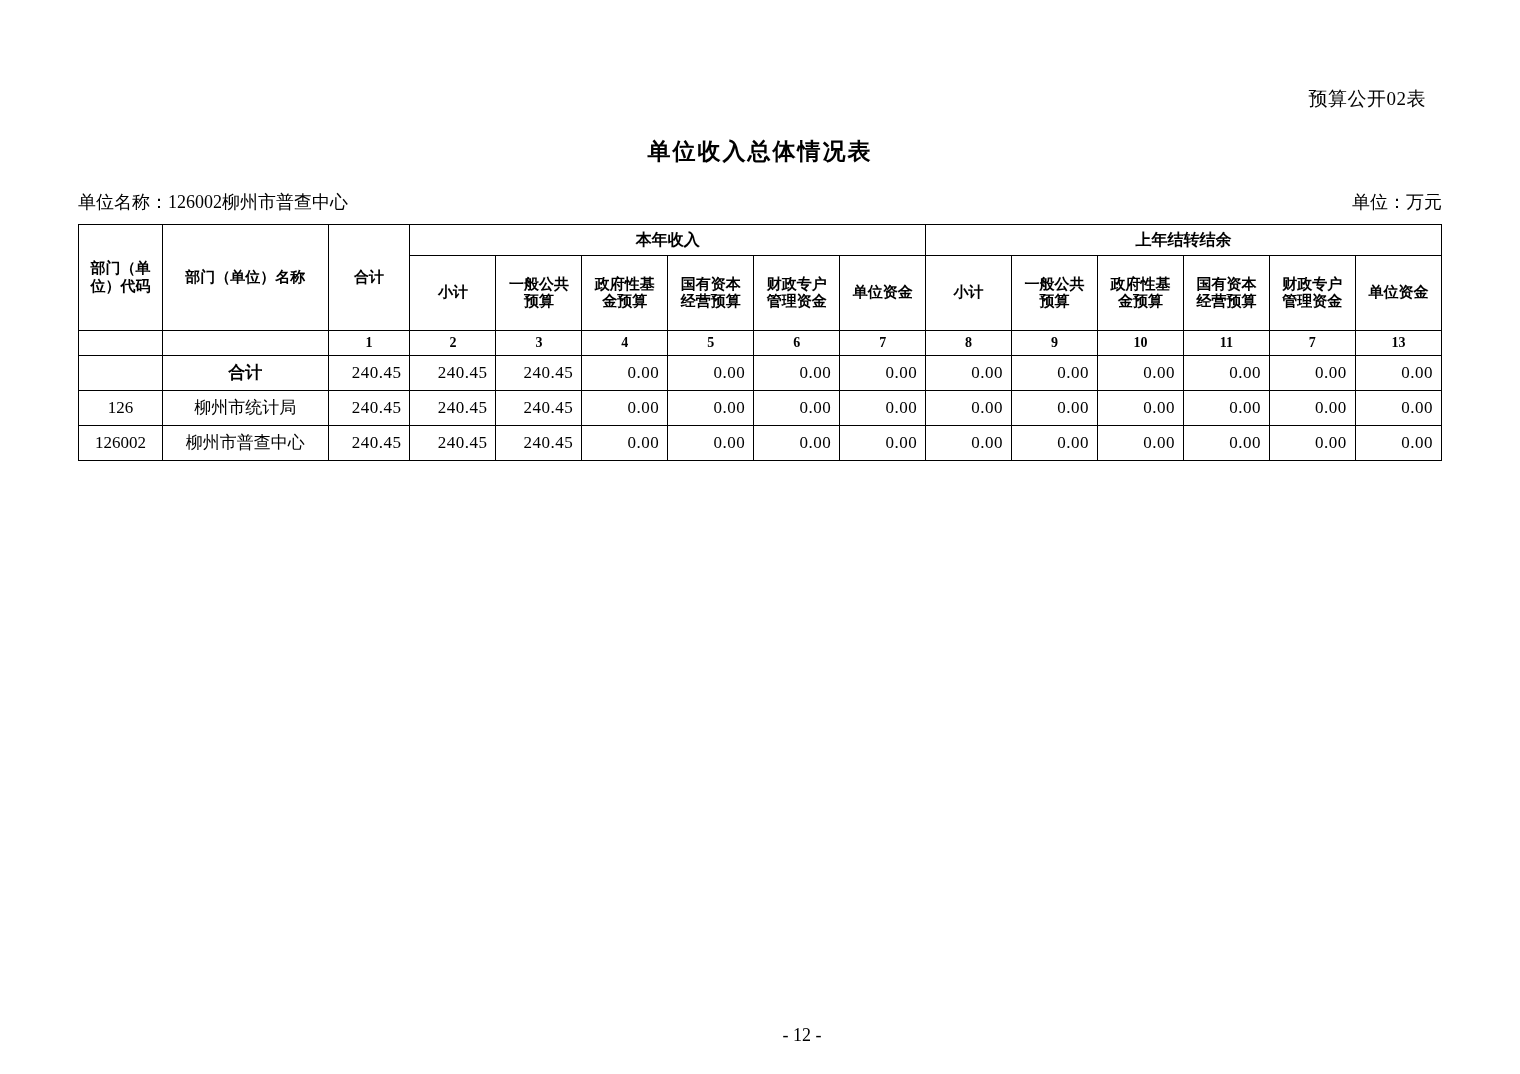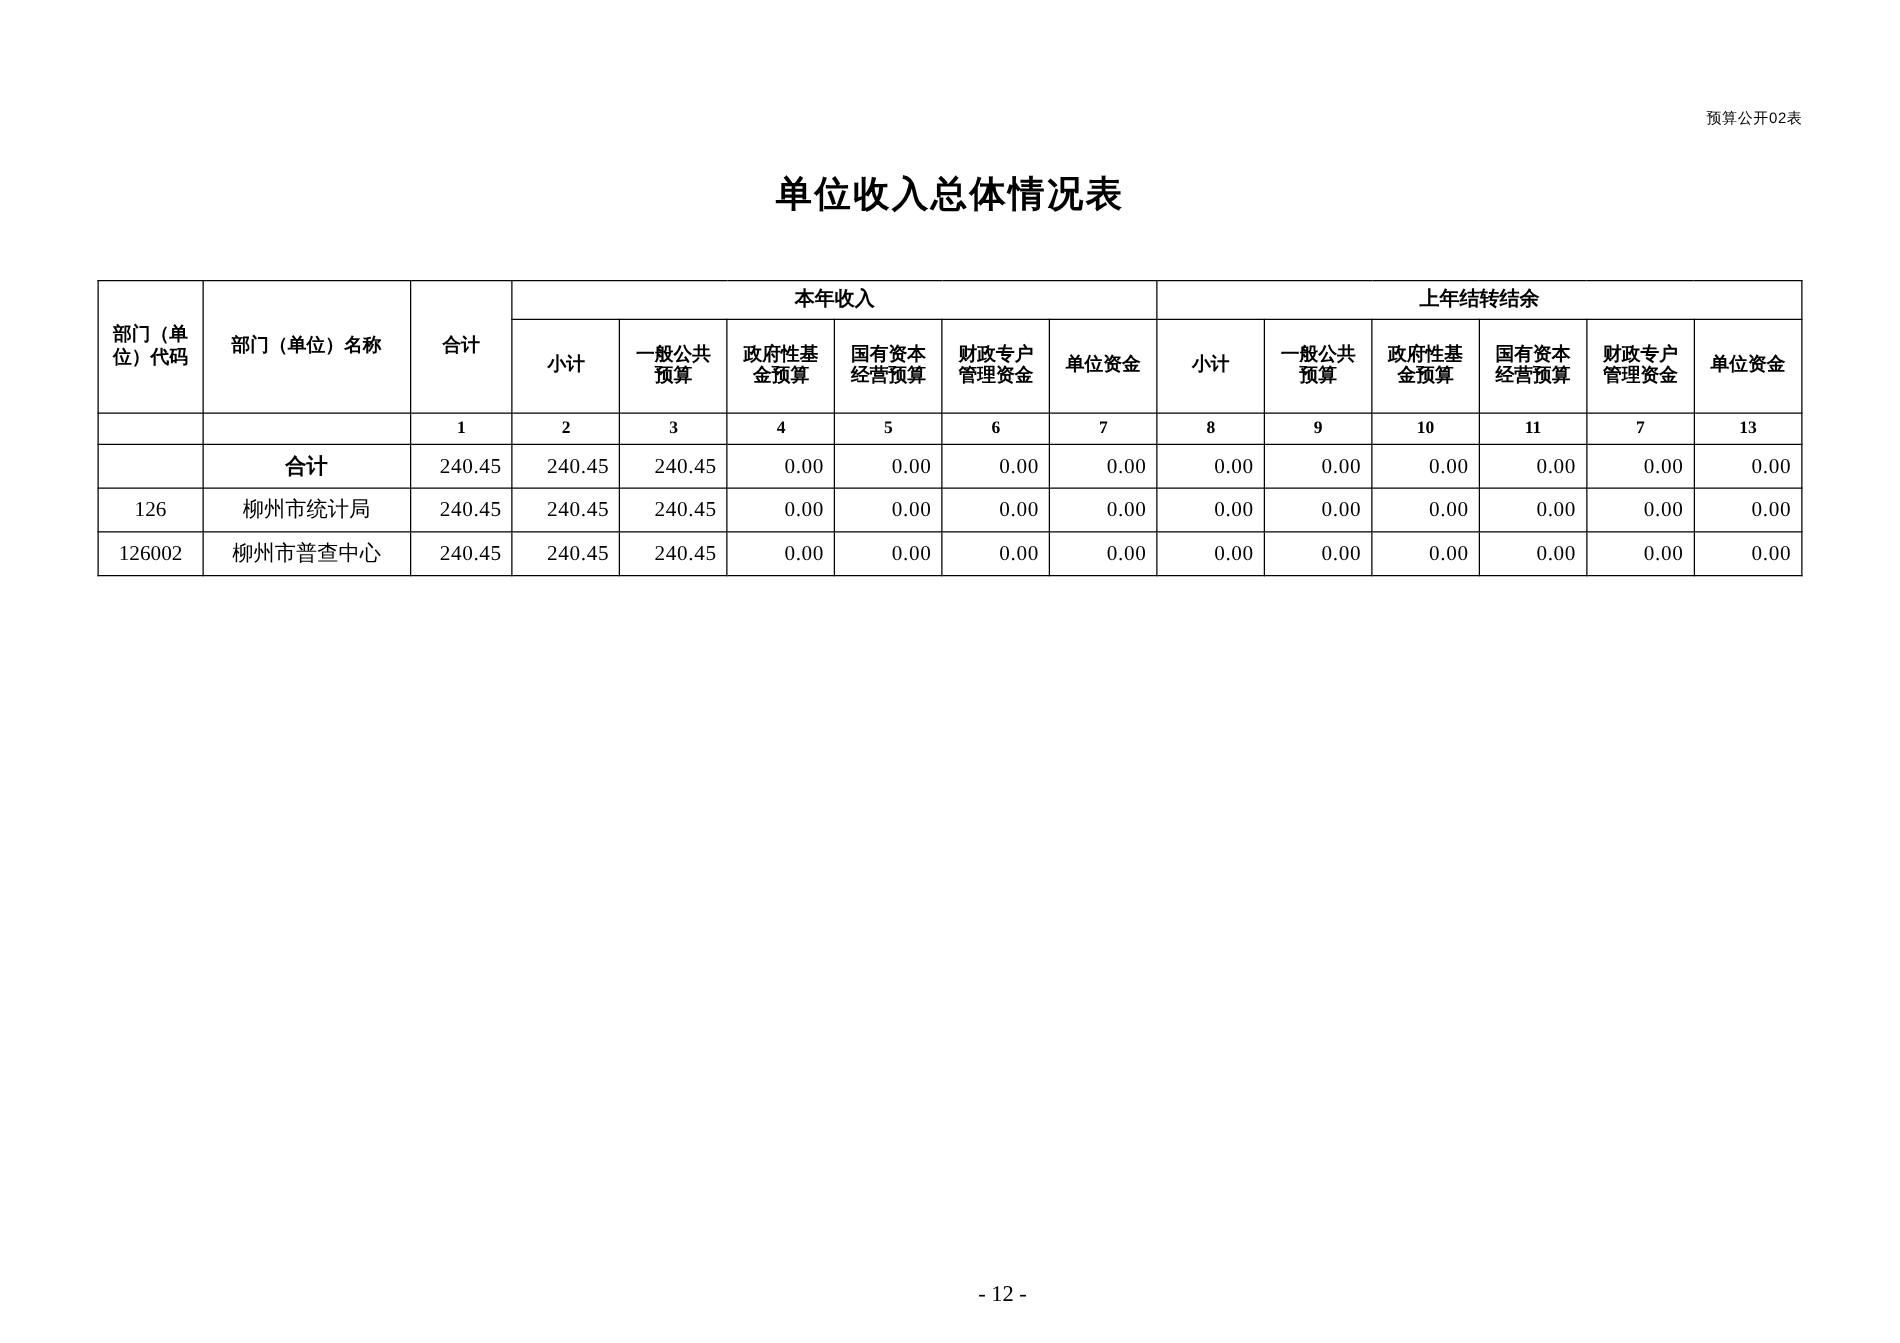--- a/index.html
+++ b/index.html
@@ -16,32 +16,32 @@
   }
   .page {
     position: relative;
     width: 1520px;
     height: 1074px;
     box-sizing: border-box;
   }
   .form-tag {
     position: absolute;
     top: 86px;
-    right: 78px;
-    font-size: 12px;
-    font-family: Liberation Sans, sans-serif;
+    right: 94px;
+    font-size: 19px;
+    font-family: Liberation Serif, serif;
     letter-spacing: 0.5px;
   }
   .doc-title {
     position: absolute;
     top: 136px;
     left: 0;
     width: 1520px;
     text-align: center;
-    font-size: 29px;
+    font-size: 23px;
     font-weight: bold;
     letter-spacing: 2px;
   }
   .meta-row {
     position: absolute;
     top: 190px;
     left: 78px;
     width: 1364px;
     display: flex;
     justify-content: space-between;
@@ -109,20 +109,24 @@
 </style>
 </head>
 <body>
 
 <div class="page">
 
   <div class="form-tag">预算公开02表</div>
 
   <div class="doc-title">单位收入总体情况表</div>
 
+  <div class="meta-row">
+    <div class="meta-left">单位名称：126002柳州市普查中心</div>
+    <div class="meta-right">单位：万元</div>
+  </div>
 
   <table class="main">
     <colgroup>
       <col style="width:82px">
       <col style="width:162px">
       <col style="width:80px">
       <col style="width:84px">
       <col style="width:84px">
       <col style="width:84px">
       <col style="width:84px">

